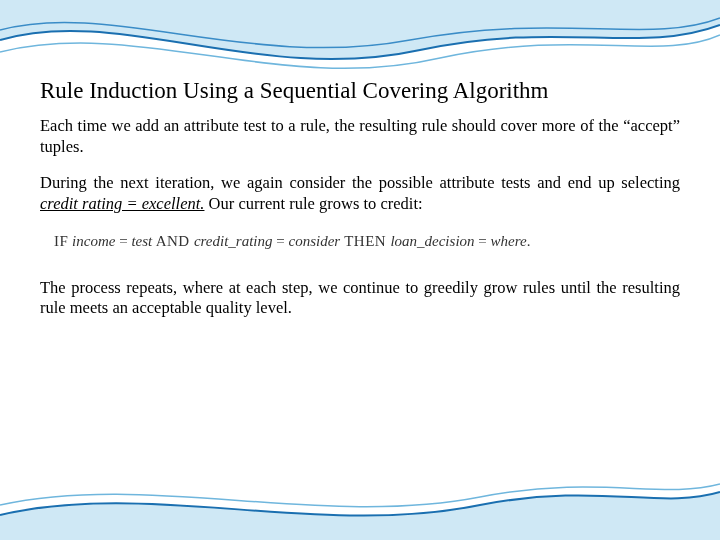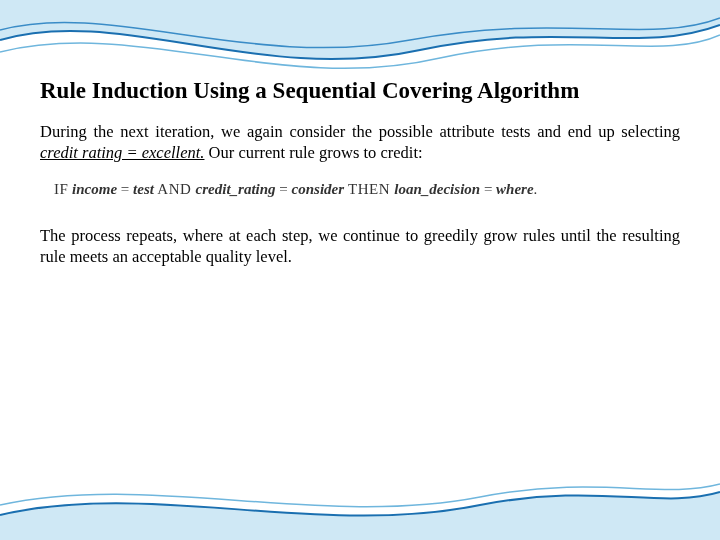--- a/index.html
+++ b/index.html
@@ -29,22 +29,22 @@
     pointer-events: none;
   }
   .content {
     position: absolute;
     top: 78px;
     left: 40px;
     right: 40px;
   }
   h1 {
     font-size: 23px;
-    font-weight: bold;
-    margin: 0 0 18px 0;
+    font-weight: normal;
+    margin: 0 0 12px 0;
     color: #000;
   }
   p {
     font-size: 16.5px;
     line-height: 1.25;
     margin: 0 0 16px 0;
     text-align: justify;
     color: #000;
   }
   .rule-line {
@@ -52,21 +52,20 @@
     font-size: 15px;
     margin: 18px 0 28px 14px;
     color: #333;
   }
   .rule-kw {
     font-variant: small-caps;
     letter-spacing: 0.5px;
   }
   .rule-var {
     font-style: italic;
-    font-weight: bold;
   }
   .em { font-style: italic; text-decoration: underline; }
 </style>
 </head>
 <body>
 
 <svg class="wave-top" viewBox="0 0 720 90" preserveAspectRatio="none">
   <path d="M0,40 C120,5 260,85 420,50 C560,20 640,55 720,25 L720,0 L0,0 Z" fill="#cfe8f5"></path>
   <path d="M0,40 C120,5 260,85 420,50 C560,20 640,55 720,25" fill="none" stroke="#1a6fb0" stroke-width="2"></path>
   <path d="M0,52 C140,18 280,95 440,58 C580,28 660,62 720,35" fill="none" stroke="#6fb6dd" stroke-width="1.5"></path>
@@ -75,20 +74,21 @@
 
 <svg class="wave-bottom" viewBox="0 0 720 70" preserveAspectRatio="none">
   <path d="M0,45 C150,10 320,68 480,35 C600,12 660,40 720,22 L720,70 L0,70 Z" fill="#cfe8f5"></path>
   <path d="M0,45 C150,10 320,68 480,35 C600,12 660,40 720,22" fill="none" stroke="#1a6fb0" stroke-width="2"></path>
   <path d="M0,35 C150,2 320,58 480,27 C600,4 660,30 720,14" fill="none" stroke="#6fb6dd" stroke-width="1.5"></path>
 </svg>
 
 <div class="content">
   <h1>Rule Induction Using a Sequential Covering Algorithm</h1>
 
+  <p>Each time we add an attribute test to a rule, the resulting rule should cover more of the “accept” tuples.</p>
 
   <p>
     <span>During the next iteration, we again consider the possible attribute tests and end up selecting </span><span class="em">credit rating = excellent.</span><span> Our current rule grows to credit:</span>
   </p>
 
   <div class="rule-line">
     <span class="rule-kw">IF</span>
     <span class="rule-var">income</span><span> = </span><span class="rule-var">test</span><span class="rule-kw"> AND </span><span class="rule-var">credit_rating</span><span> = </span><span class="rule-var">consider</span><span class="rule-kw"> THEN </span><span class="rule-var">loan_decision</span><span> = </span><span class="rule-var">where</span><span>.</span>
   </div>
 

